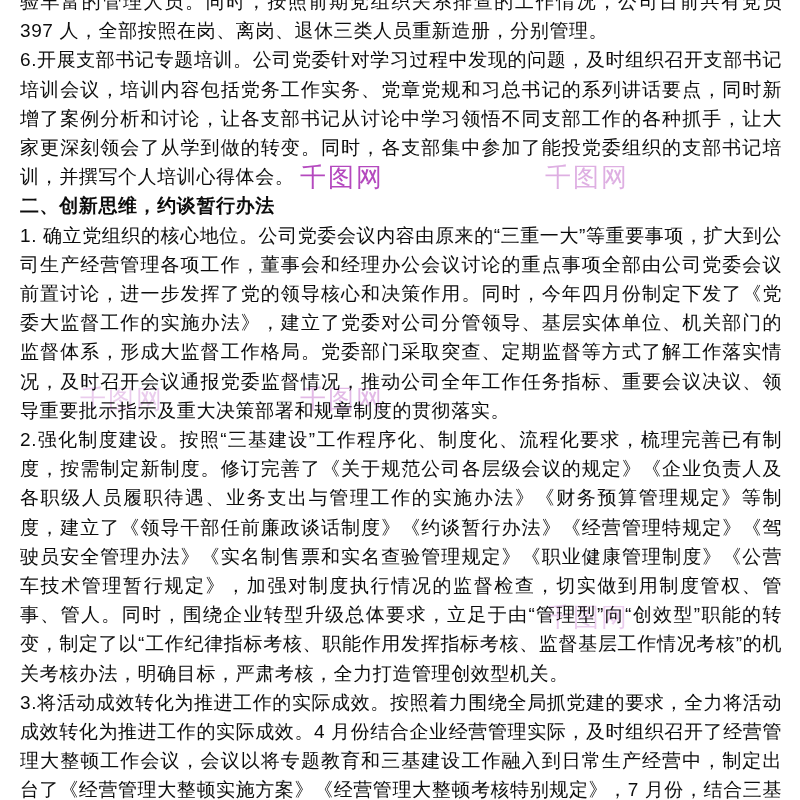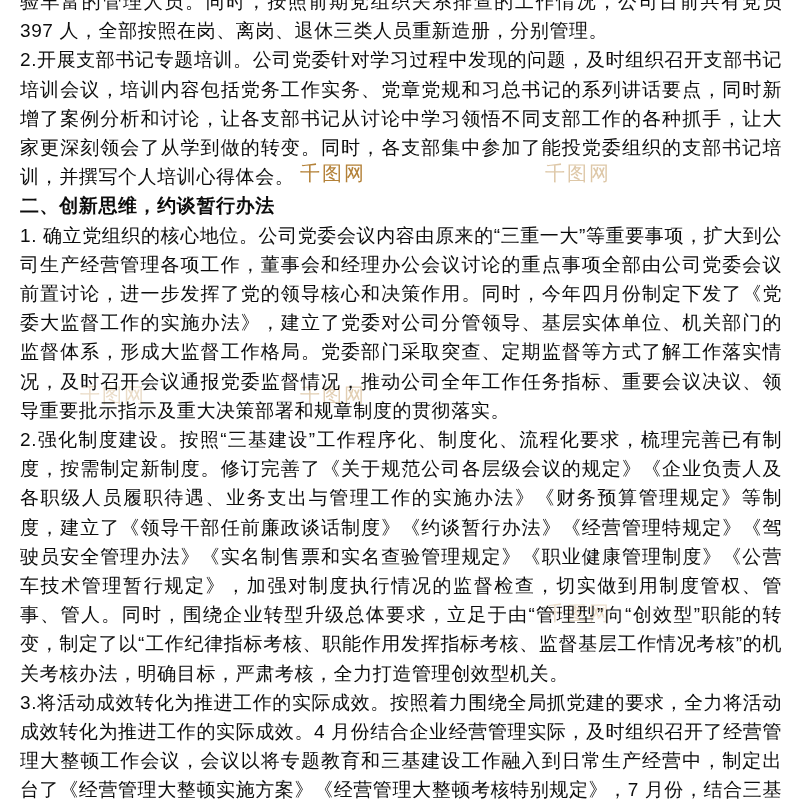--- a/index.html
+++ b/index.html
@@ -35,22 +35,22 @@
   .content p {
     margin: 0;
     padding: 0;
   }
   .heading {
     font-weight: bold;
   }
   .watermark {
     position: absolute;
     z-index: 1;
-    color: #a16207;
-    font-size: 20px;
+    color: #a21caf;
+    font-size: 26px;
     letter-spacing: 2px;
     user-select: none;
     pointer-events: none;
   }
   .wm1 { left: 300px; top: 160px; opacity: 0.8; }
   .wm2 { left: 545px; top: 160px; opacity: 0.35; }
   .wm3 { left: 300px; top: 382px; opacity: 0.3; }
   .wm4 { left: 80px;  top: 382px; opacity: 0.22; }
   .wm5 { left: 545px; top: 600px; opacity: 0.22; }
 </style>
@@ -60,20 +60,20 @@
 <div class="page">
 
   <span class="watermark wm1">千图网</span>
   <span class="watermark wm2">千图网</span>
   <span class="watermark wm3">千图网</span>
   <span class="watermark wm4">千图网</span>
   <span class="watermark wm5">千图网</span>
 
   <div class="content">
     <p>验丰富的管理人员。同时，按照前期党组织关系排查的工作情况，公司目前共有党员 397 人，全部按照在岗、离岗、退休三类人员重新造册，分别管理。</p>
-    <p>2.开展支部书记专题培训。公司党委针对学习过程中发现的问题，及时组织召开支部书记培训会议，培训内容包括党务工作实务、党章党规和习总书记的系列讲话要点，同时新增了案例分析和讨论，让各支部书记从讨论中学习领悟不同支部工作的各种抓手，让大家更深刻领会了从学到做的转变。同时，各支部集中参加了能投党委组织的支部书记培训，并撰写个人培训心得体会。</p>
+    <p>6.开展支部书记专题培训。公司党委针对学习过程中发现的问题，及时组织召开支部书记培训会议，培训内容包括党务工作实务、党章党规和习总书记的系列讲话要点，同时新增了案例分析和讨论，让各支部书记从讨论中学习领悟不同支部工作的各种抓手，让大家更深刻领会了从学到做的转变。同时，各支部集中参加了能投党委组织的支部书记培训，并撰写个人培训心得体会。</p>
     <p class="heading">二、创新思维，约谈暂行办法</p>
     <p>1. 确立党组织的核心地位。公司党委会议内容由原来的“三重一大”等重要事项，扩大到公司生产经营管理各项工作，董事会和经理办公会议讨论的重点事项全部由公司党委会议前置讨论，进一步发挥了党的领导核心和决策作用。同时，今年四月份制定下发了《党委大监督工作的实施办法》，建立了党委对公司分管领导、基层实体单位、机关部门的监督体系，形成大监督工作格局。党委部门采取突查、定期监督等方式了解工作落实情况，及时召开会议通报党委监督情况，推动公司全年工作任务指标、重要会议决议、领导重要批示指示及重大决策部署和规章制度的贯彻落实。</p>
     <p>2.强化制度建设。按照“三基建设”工作程序化、制度化、流程化要求，梳理完善已有制度，按需制定新制度。修订完善了《关于规范公司各层级会议的规定》《企业负责人及各职级人员履职待遇、业务支出与管理工作的实施办法》《财务预算管理规定》等制度，建立了《领导干部任前廉政谈话制度》《约谈暂行办法》《经营管理特规定》《驾驶员安全管理办法》《实名制售票和实名查验管理规定》《职业健康管理制度》《公营车技术管理暂行规定》，加强对制度执行情况的监督检查，切实做到用制度管权、管事、管人。同时，围绕企业转型升级总体要求，立足于由“管理型”向“创效型”职能的转变，制定了以“工作纪律指标考核、职能作用发挥指标考核、监督基层工作情况考核”的机关考核办法，明确目标，严肃考核，全力打造管理创效型机关。</p>
     <p>3.将活动成效转化为推进工作的实际成效。按照着力围绕全局抓党建的要求，全力将活动成效转化为推进工作的实际成效。4 月份结合企业经营管理实际，及时组织召开了经营管理大整顿工作会议，会议以将专题教育和三基建设工作融入到日常生产经营中，制定出台了《经营管理大整顿实施方案》《经营管理大整顿考核特别规定》，7 月份，结合三基建设要求，结合经验，公司又召开了上半年经济运行分析会议、客运系统专题会议。两次会议都是对企业</p>
   </div>
 
 </div>
 
 </body></html>

